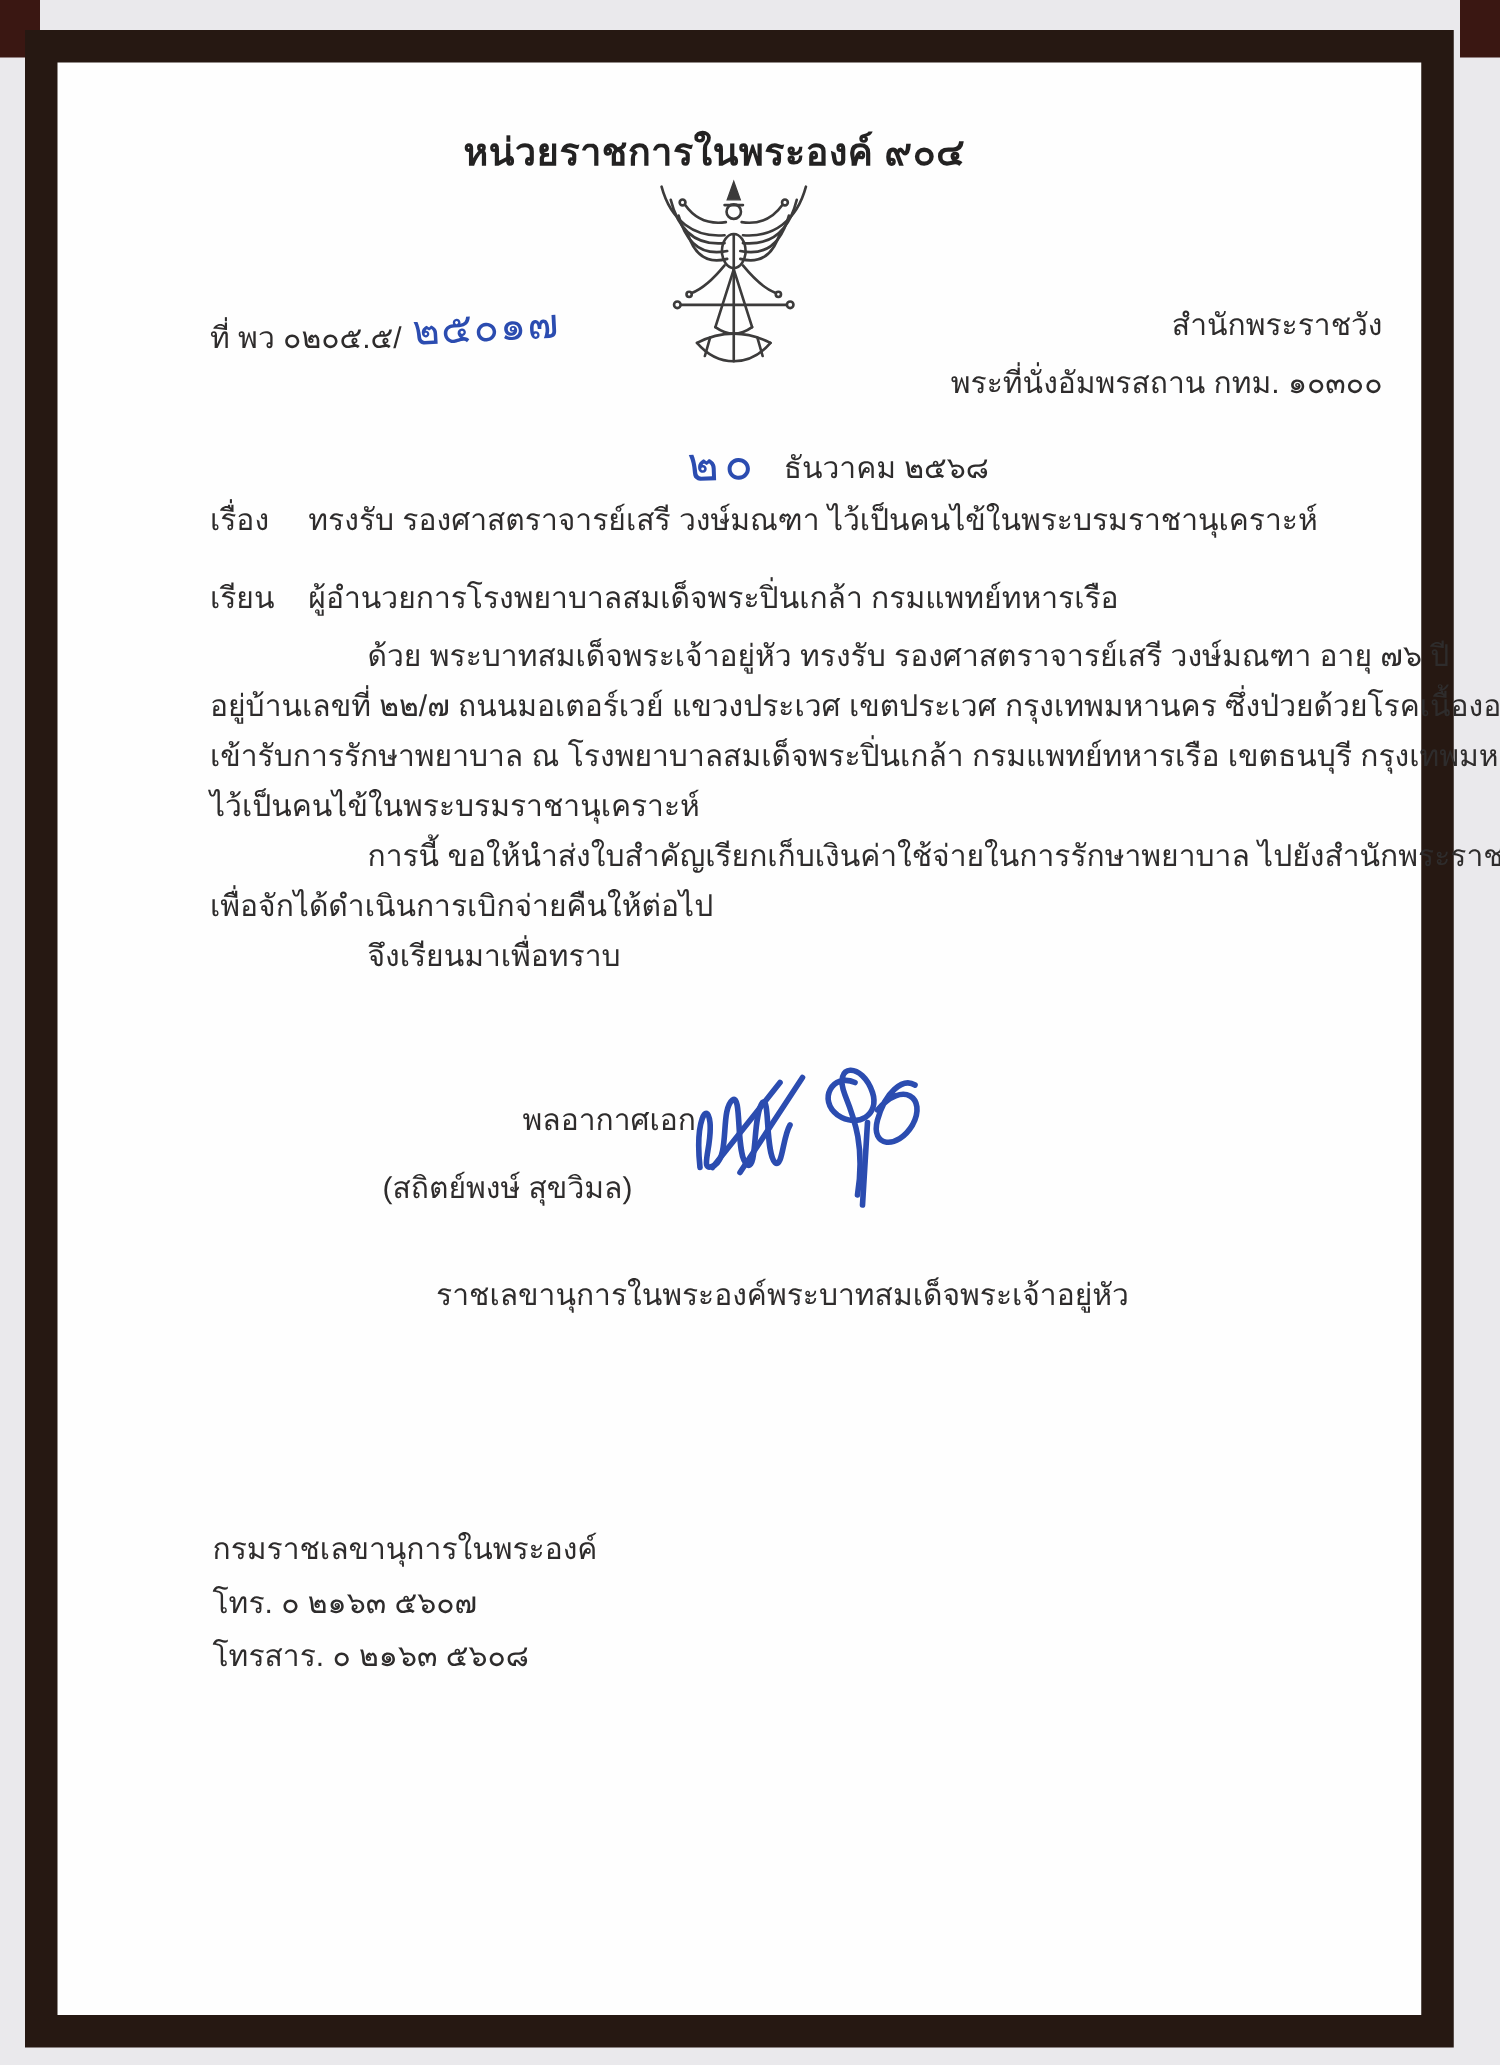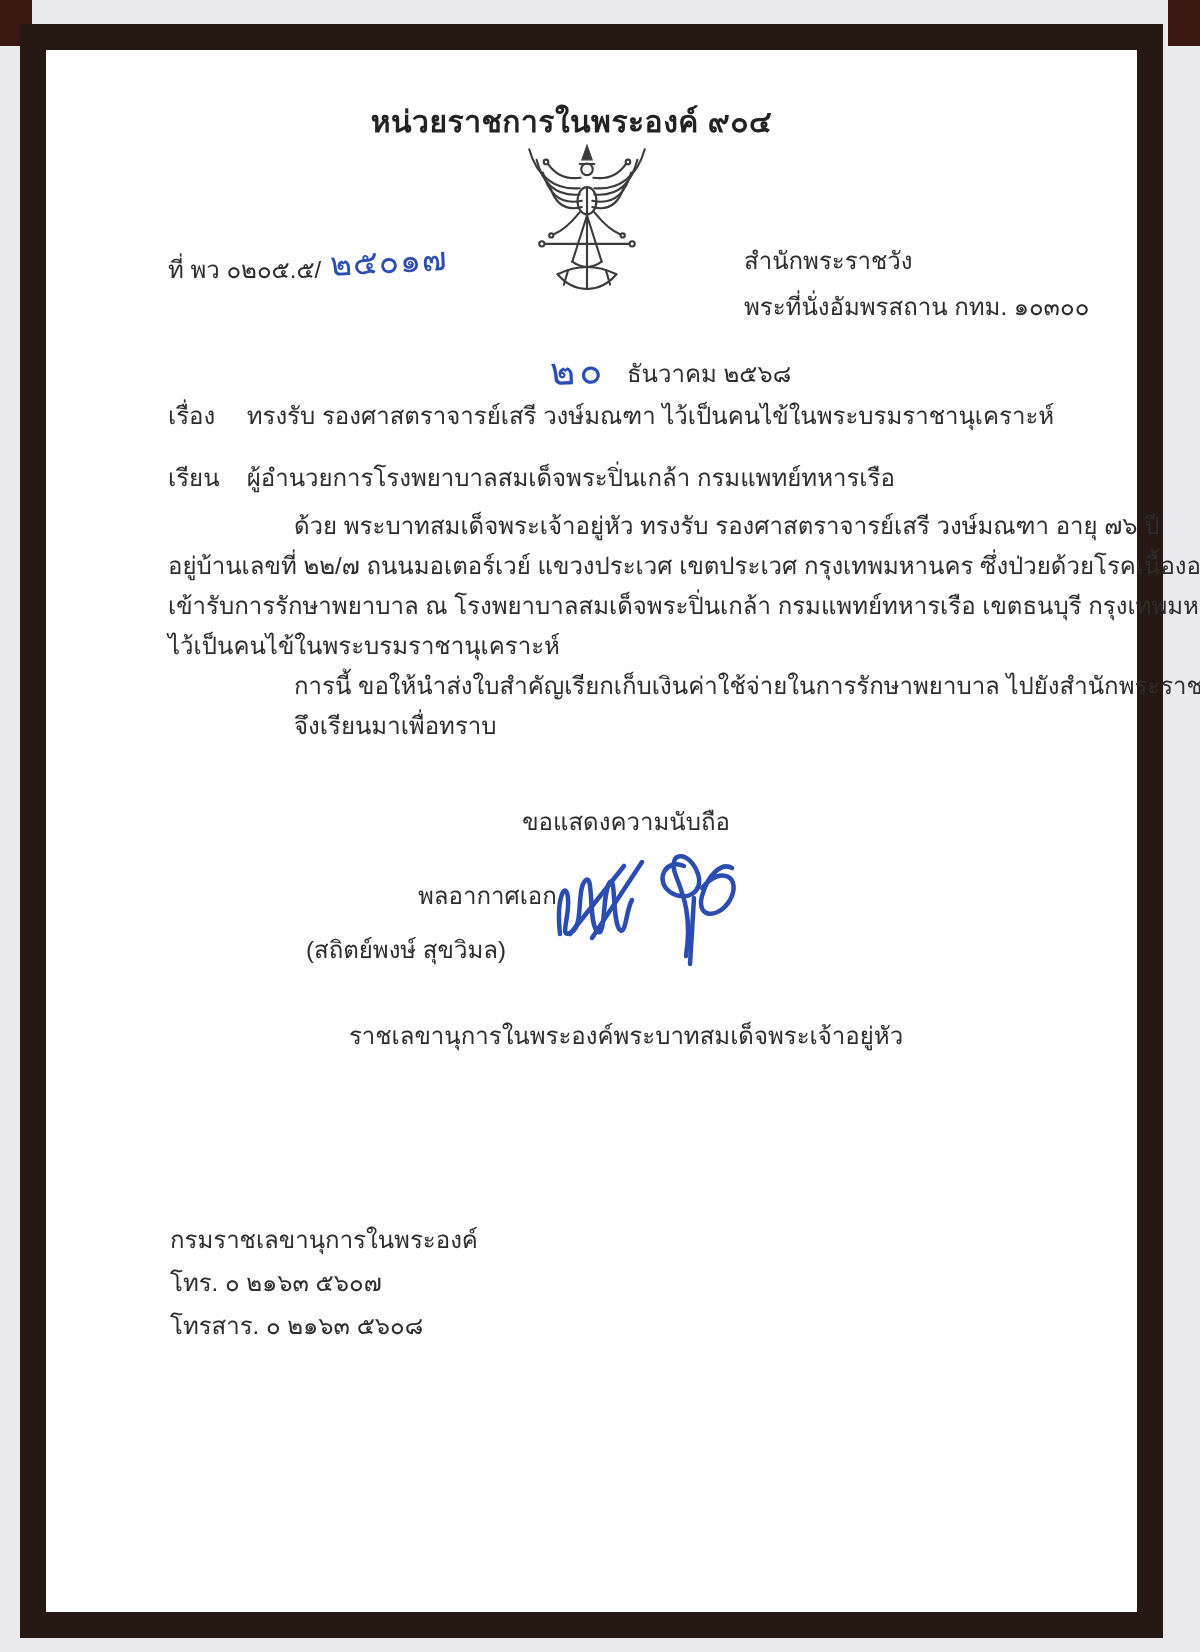--- a/index.html
+++ b/index.html
@@ -22,21 +22,21 @@
   .letterhead-title{
     position:absolute;top:48px;left:0;right:40px;text-align:center;
     font-size:30px;font-weight:bold;color:#232222;letter-spacing:.5px;
   }
   .garuda{
     position:absolute;top:92px;left:50%;margin-left:-80px;width:150px;height:168px;
   }
   .ref-line{position:absolute;left:122px;top:190px;font-size:24px;white-space:nowrap;}
   .ref-line .hand{color:#2b4cb0;font-size:33px;position:relative;top:-5px;left:2px;
     letter-spacing:1px;transform:rotate(-3deg);display:inline-block;}
-  .office-block{position:absolute;left:698px;top:188px;width:362px;text-align:left;
+  .office-block{position:absolute;left:698px;top:188px;width:362px;text-align:right;
     font-size:24px;line-height:46px;}
   .date-line{position:absolute;left:504px;top:288px;font-size:24px;white-space:nowrap;}
   .date-line .hand{color:#2b4cb0;font-size:38px;letter-spacing:4px;position:relative;top:2px;
     display:inline-block;transform:rotate(-2deg);margin-right:14px;}
   .subject-line,.to-line{position:absolute;left:122px;font-size:24px;white-space:nowrap;}
   .subject-line{top:346px;}
   .to-line{top:408px;}
   .line-label{display:inline-block;width:72px;}
   .body-block{position:absolute;left:122px;top:456px;width:886px;font-size:24px;}
   .body-block .bline{line-height:40px;white-space:nowrap;}
@@ -136,27 +136,25 @@
         <div class="bline indent">ด้วย พระบาทสมเด็จพระเจ้าอยู่หัว ทรงรับ รองศาสตราจารย์เสรี วงษ์มณฑา อายุ ๗๖ ปี</div>
 
         <div class="bline">อยู่บ้านเลขที่ ๒๒/๗ ถนนมอเตอร์เวย์ แขวงประเวศ เขตประเวศ กรุงเทพมหานคร ซึ่งป่วยด้วยโรคเนื้องอกในสมอง</div>
 
         <div class="bline">เข้ารับการรักษาพยาบาล ณ โรงพยาบาลสมเด็จพระปิ่นเกล้า กรมแพทย์ทหารเรือ เขตธนบุรี กรุงเทพมหานคร</div>
 
         <div class="bline">ไว้เป็นคนไข้ในพระบรมราชานุเคราะห์</div>
 
         <div class="bline indent">การนี้ ขอให้นำส่งใบสำคัญเรียกเก็บเงินค่าใช้จ่ายในการรักษาพยาบาล ไปยังสำนักพระราชวัง</div>
 
+        <div class="bline">เพื่อจักได้ดำเนินการเบิกจ่ายคืนให้ต่อไป</div>
 
         <div class="bline indent">จึงเรียนมาเพื่อทราบ</div>
       </div>
 
-    <div class="closing">
-      <div class="salutation">ขอแสดงความนับถือ</div>
-    </div>
 
     <svg class="signature" viewBox="0 0 215 150" xmlns="http://www.w3.org/2000/svg">
       <g stroke="#2b4cb0" fill="none" stroke-width="4.5" stroke-linecap="round" stroke-linejoin="round">
         <path d="M14 112 C10 74 20 58 22 76 C24 96 12 118 26 110 C38 102 30 66 40 58 C48 52 42 104 52 110 C60 114 56 70 64 60 C70 54 66 100 74 108 C80 113 80 88 86 78"></path>
         <path d="M24 112 L78 44"></path>
         <path d="M46 116 L96 40"></path>
         <path d="M138 44 C120 36 108 58 124 70 C140 81 158 70 152 52 C144 28 120 28 130 54 C138 74 146 96 140 134"></path>
         <path d="M156 66 C176 42 196 56 184 78 C172 98 150 96 156 74 C162 52 176 40 186 46"></path>
         <path d="M148 76 L144 142"></path>
       </g>

